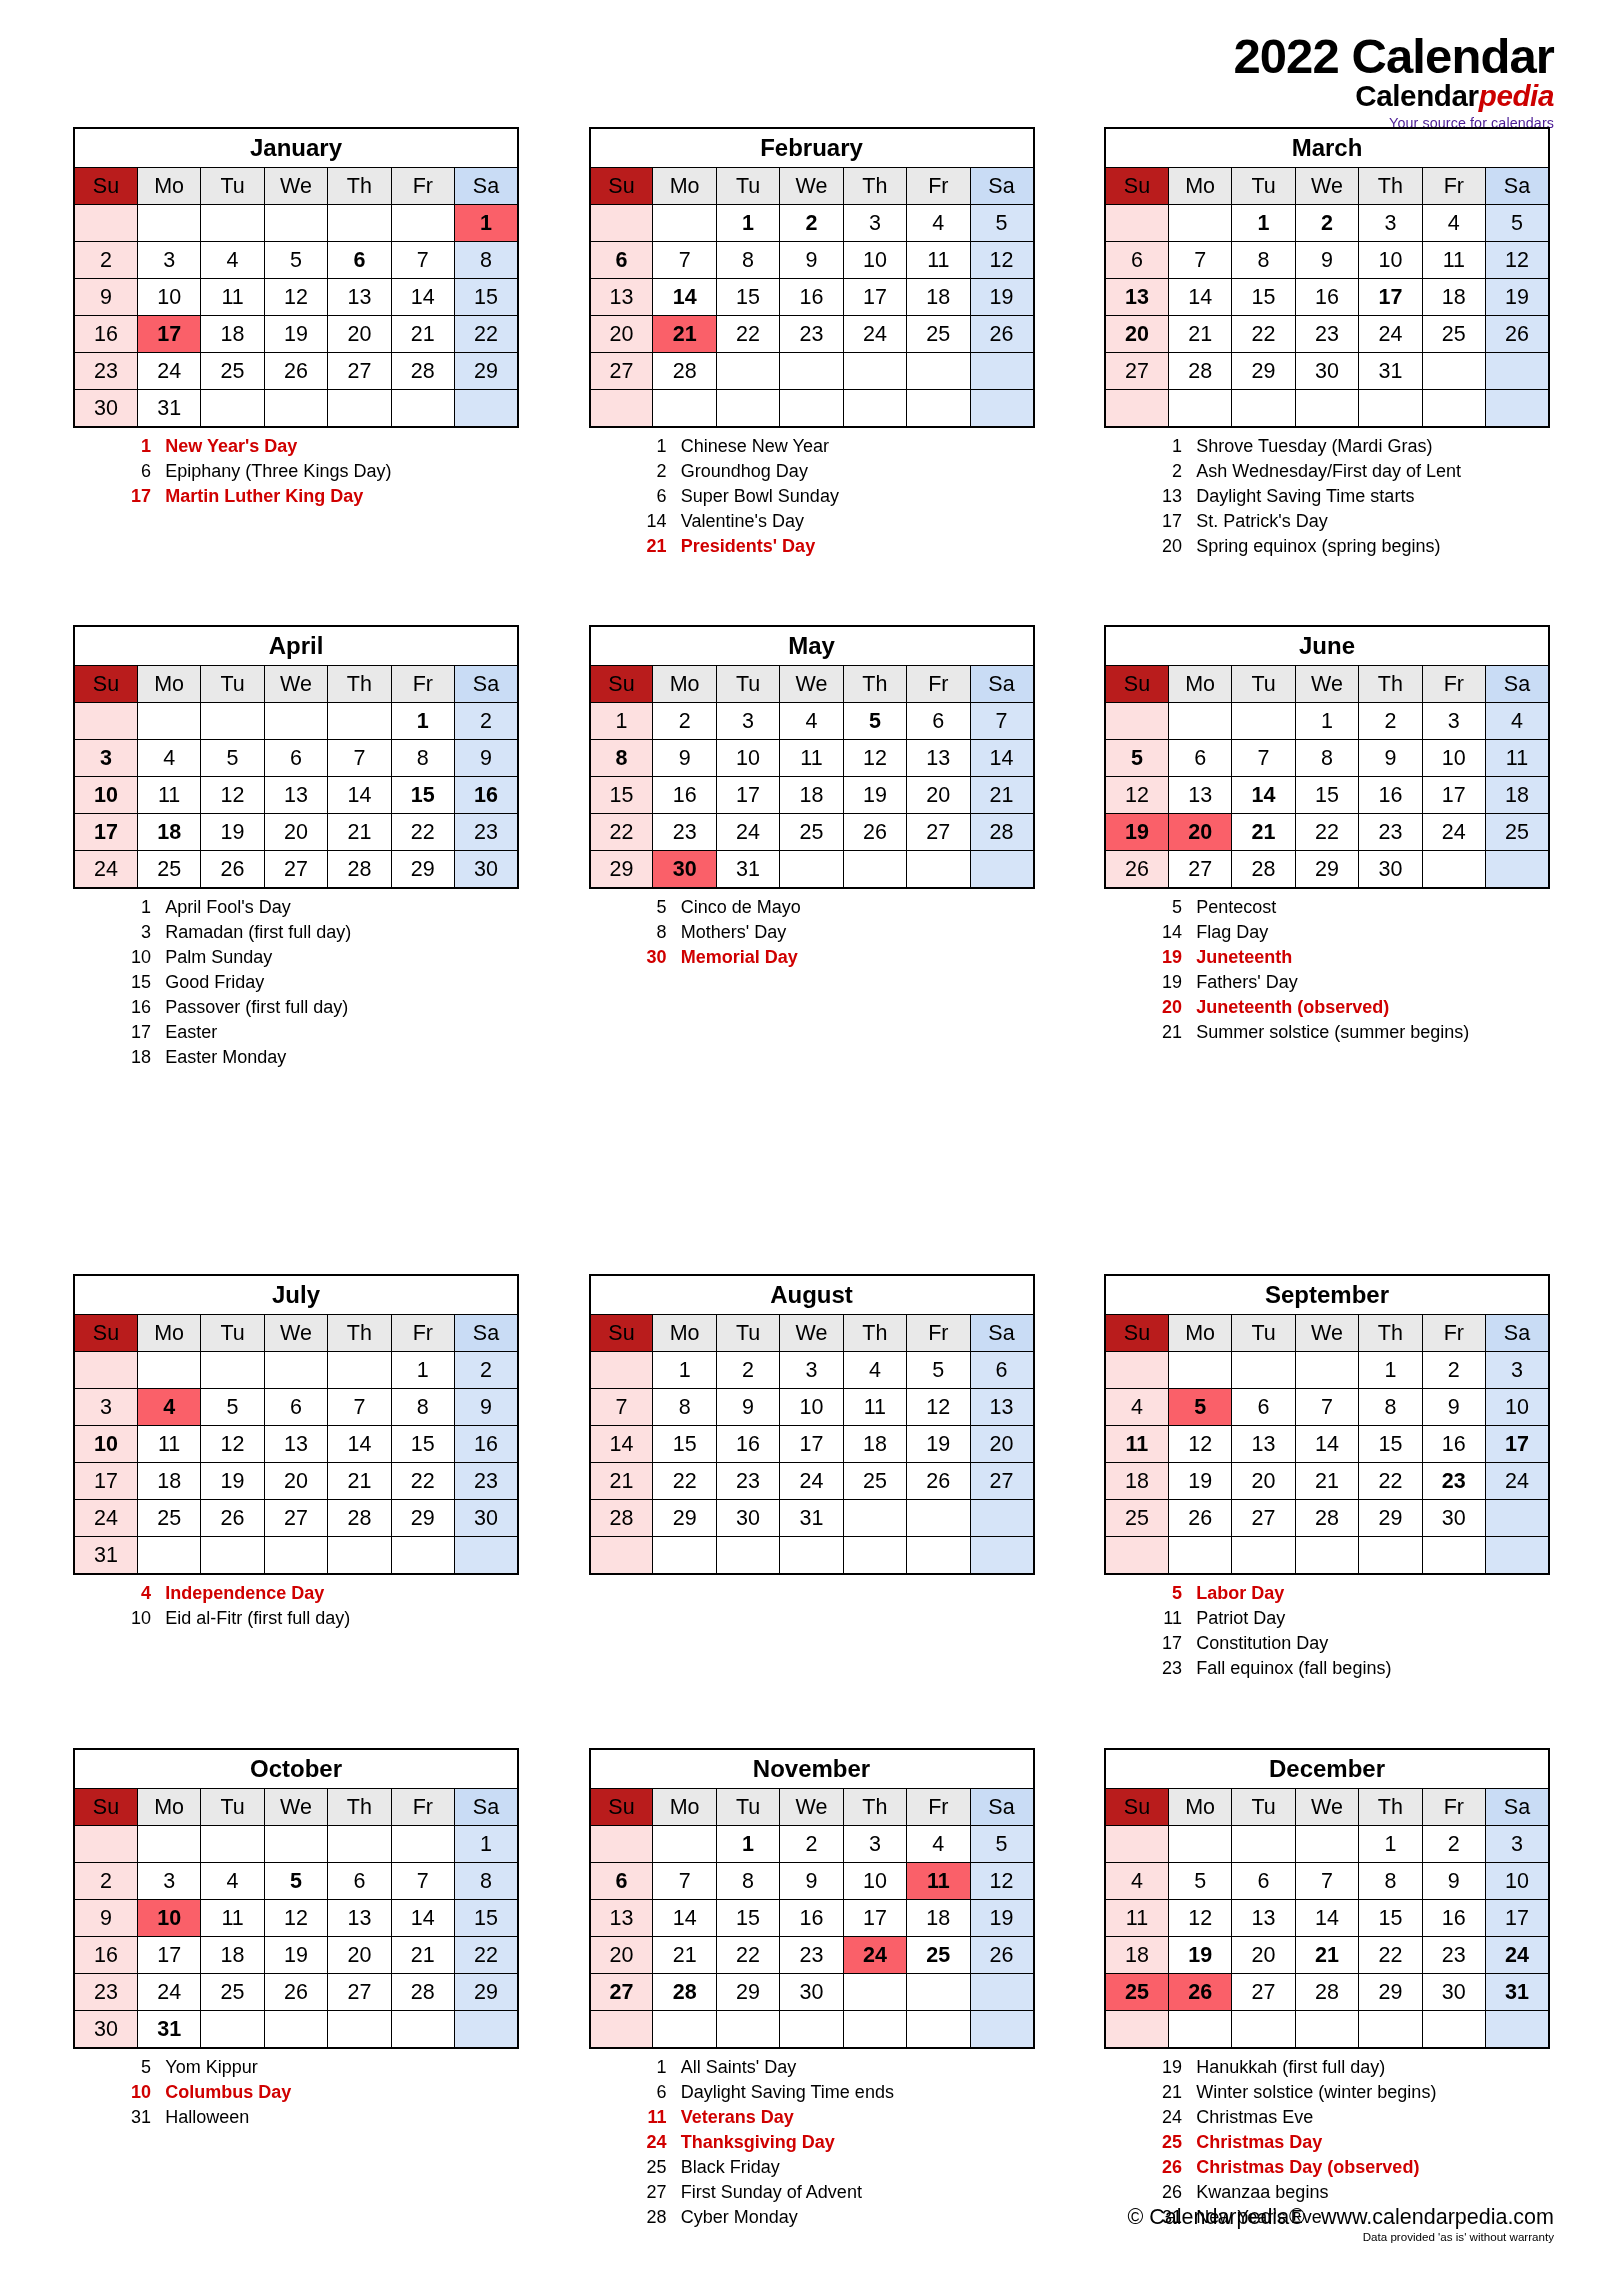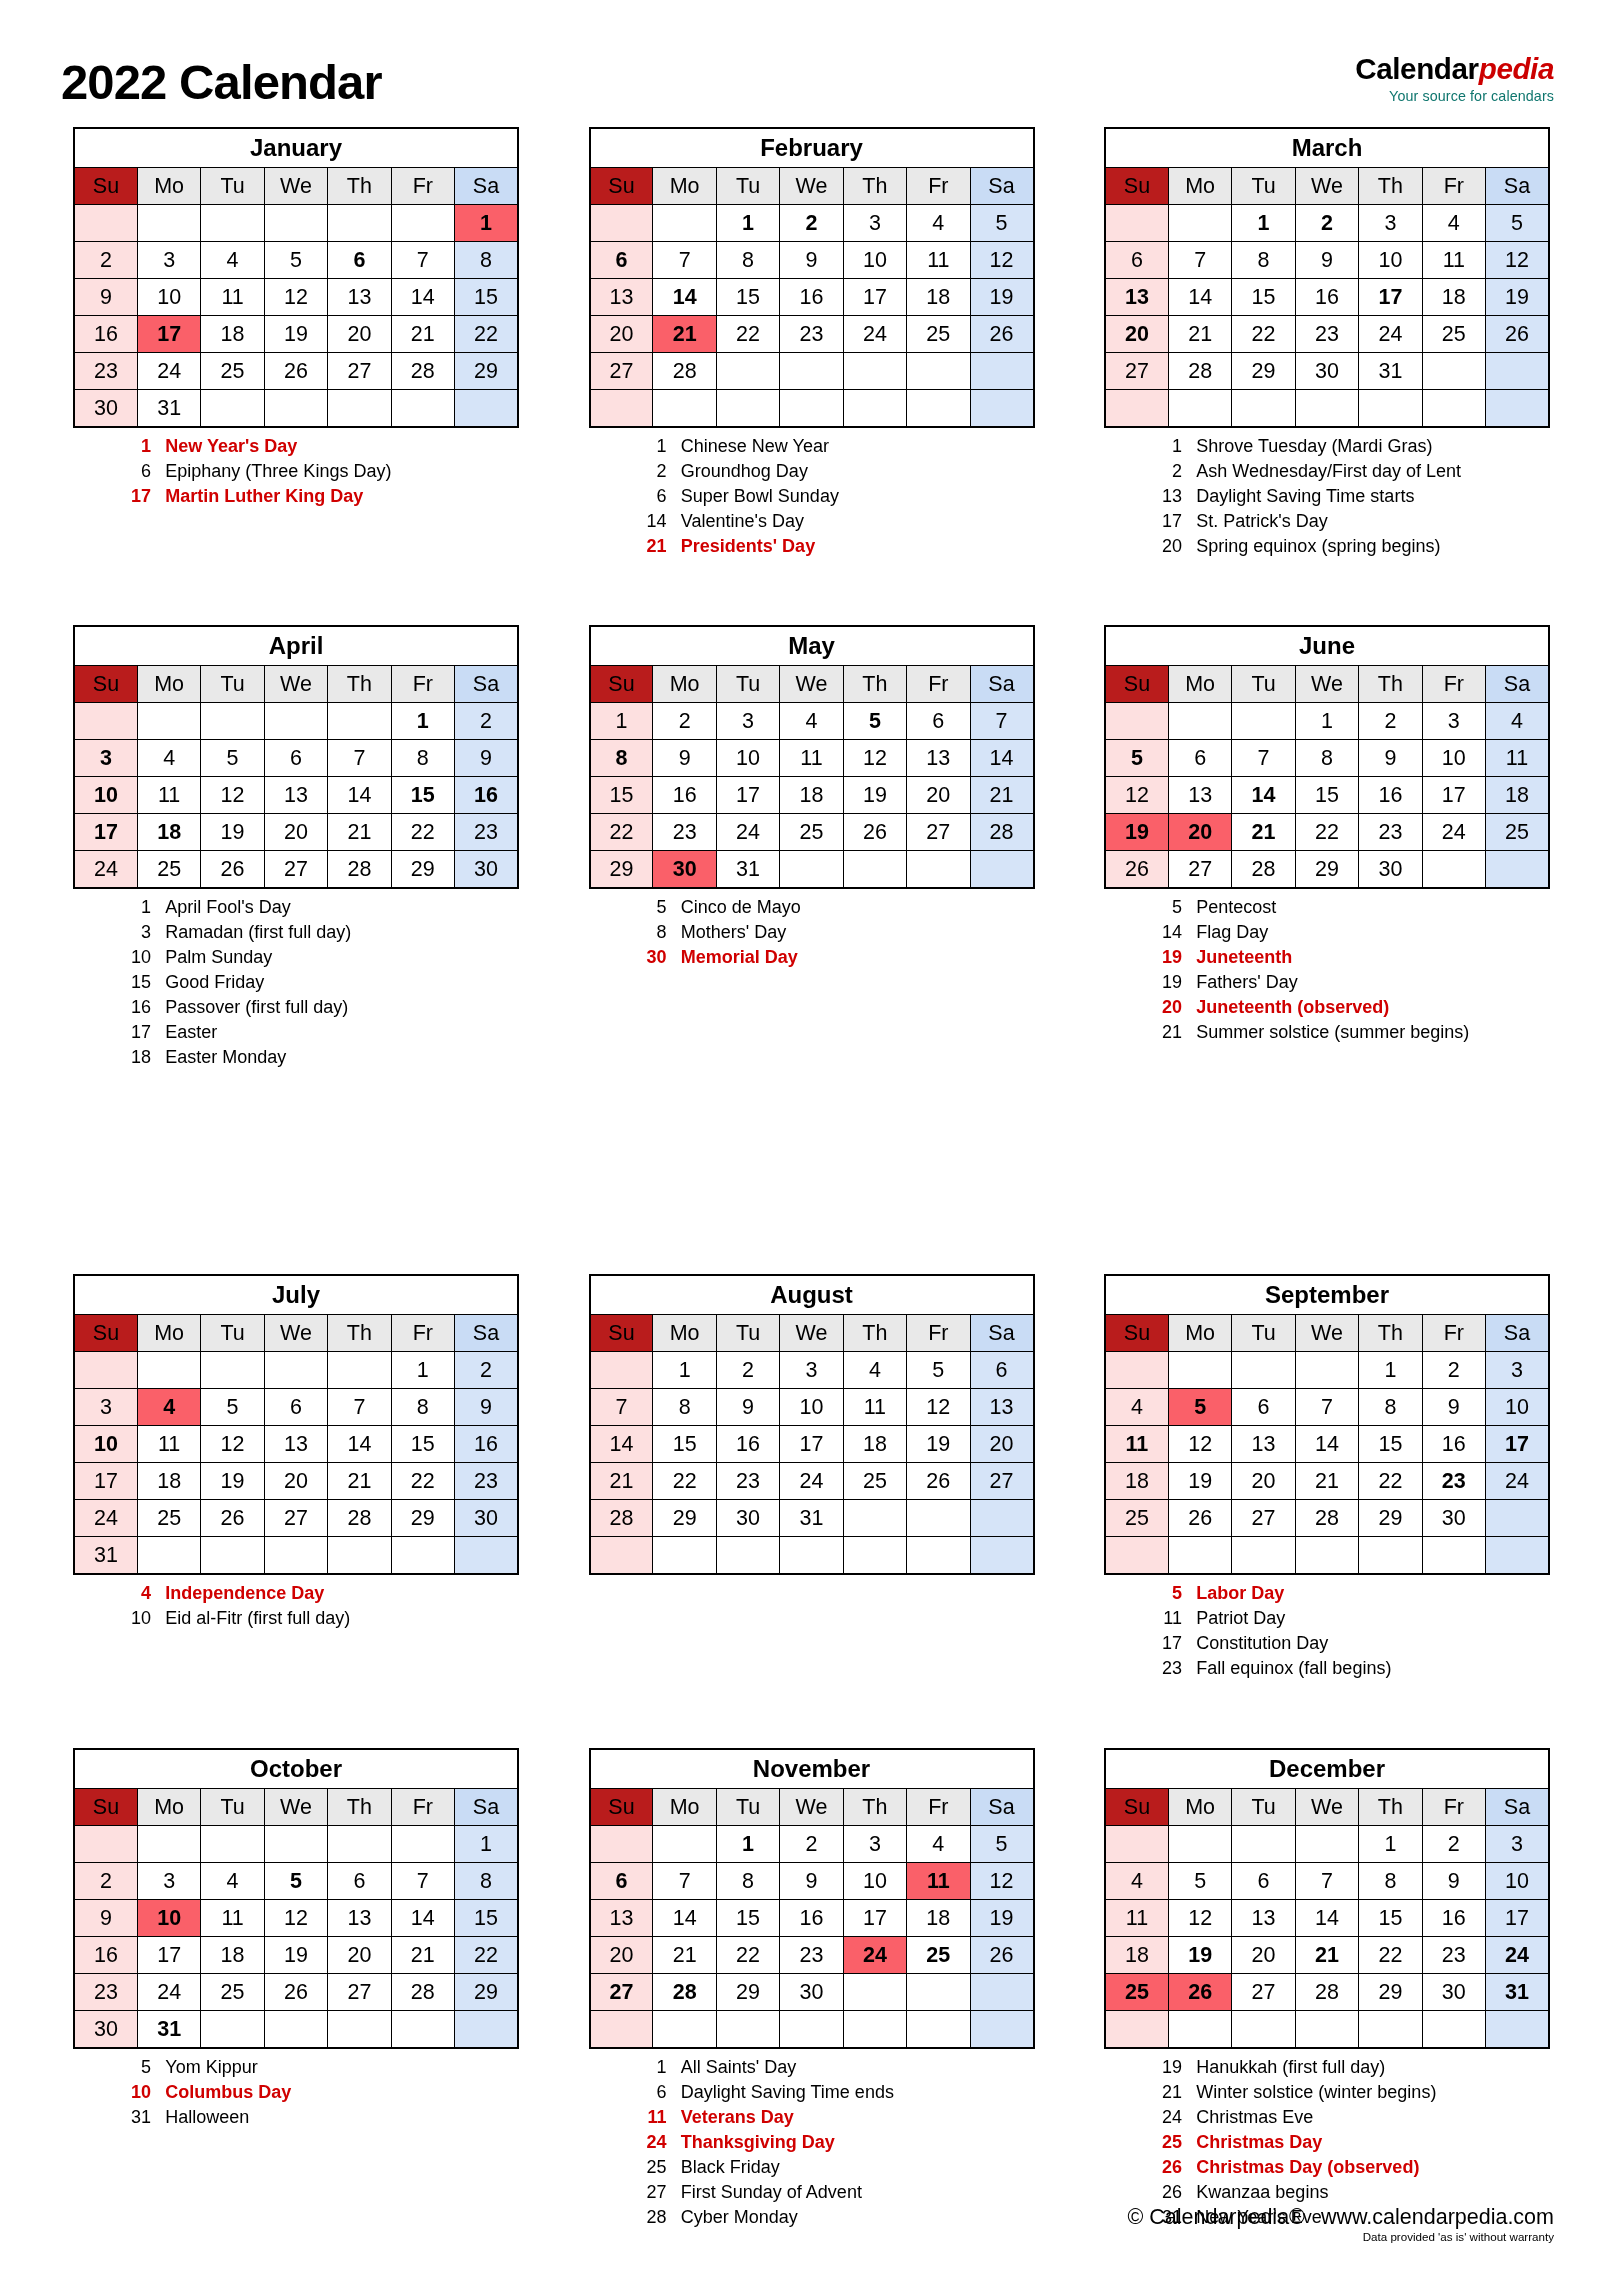--- a/index.html
+++ b/index.html
@@ -6,26 +6,26 @@
   body {
     width:1615px; height:2293px;
     background:#fff;
     font-family:"Liberation Sans", sans-serif;
     color:#000;
     -webkit-font-smoothing:antialiased;
   }
   .page { position:relative; width:1615px; height:2293px; box-sizing:border-box; padding:0 61px; }
 
   
-  .header { display:flex; align-items:flex-end; justify-content:space-between; padding-top:32px; height:75px; }
+  .header { display:flex; align-items:flex-end; justify-content:space-between; padding-top:32px; height:75px;flex-direction:column; }
   .page-title { font-size:49px; font-weight:bold; letter-spacing:-0.9px; line-height:1; }
   .brand { text-align:right; line-height:1; padding-bottom:3.6px;}
   .brand-main { font-size:29.6px; font-weight:bold; letter-spacing:-0.4px; }
   .brand-main .red { color:#cc0000; font-style:italic; }
-  .brand-sub { font-size:14.3px; margin-top:5.4px; color:#0f766e; letter-spacing:0.1px;}
+  .brand-sub { font-size:14.3px; margin-top:5.4px; color:#4c1d95; letter-spacing:0.1px;}
 
   
   .quarters { margin-top:19.7px; }
   .quarter { display:flex; justify-content:space-between; }
   .q1 { height:498px; }
   .q2 { height:649px; }
   .q3 { height:474px; }
   .q4 { height:466px; }
   .month { width:462px; position:relative; }
 

